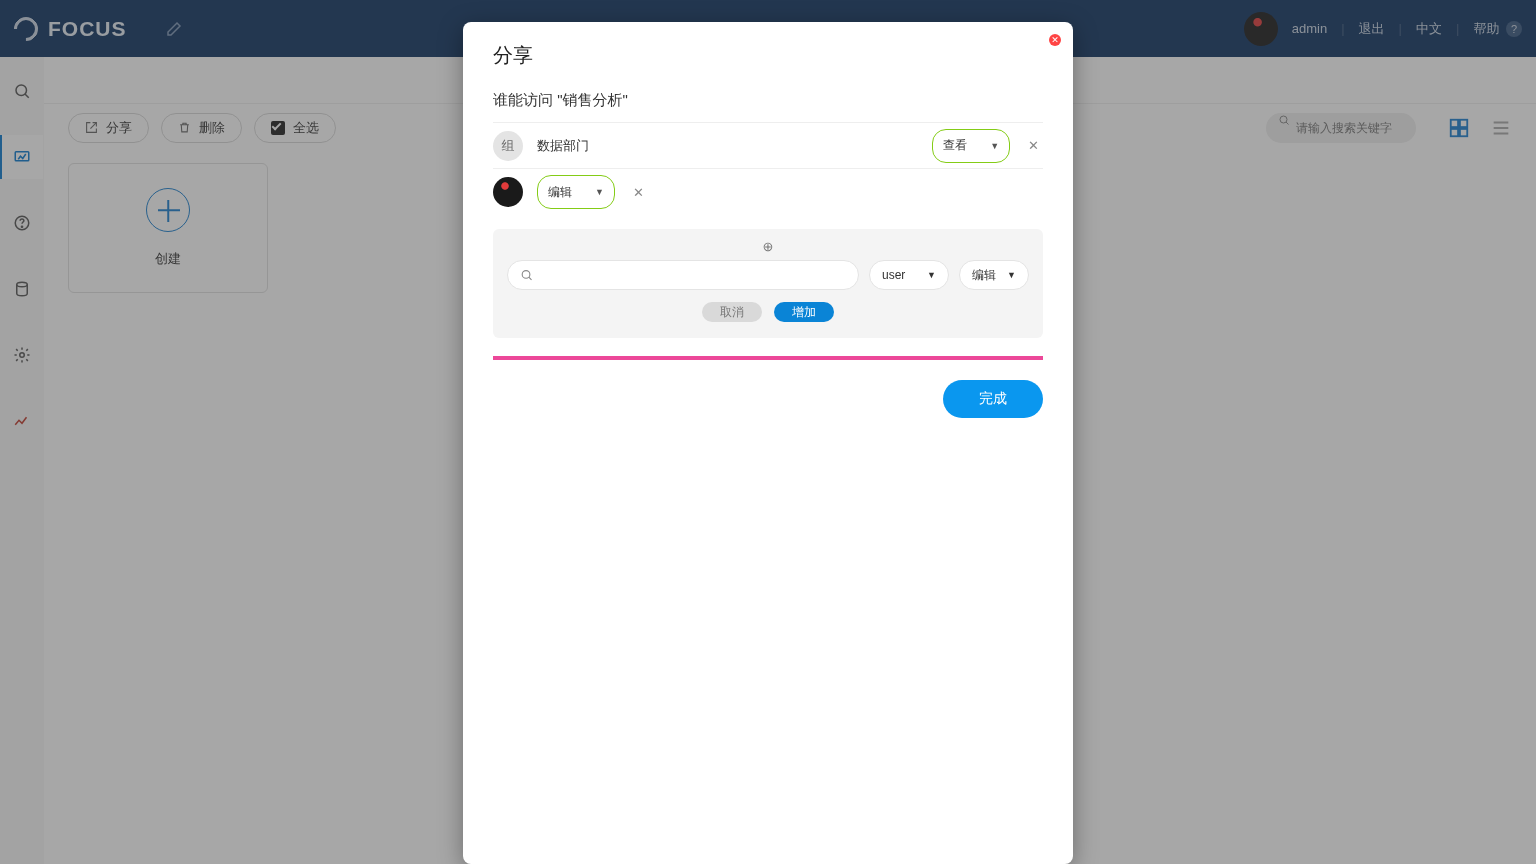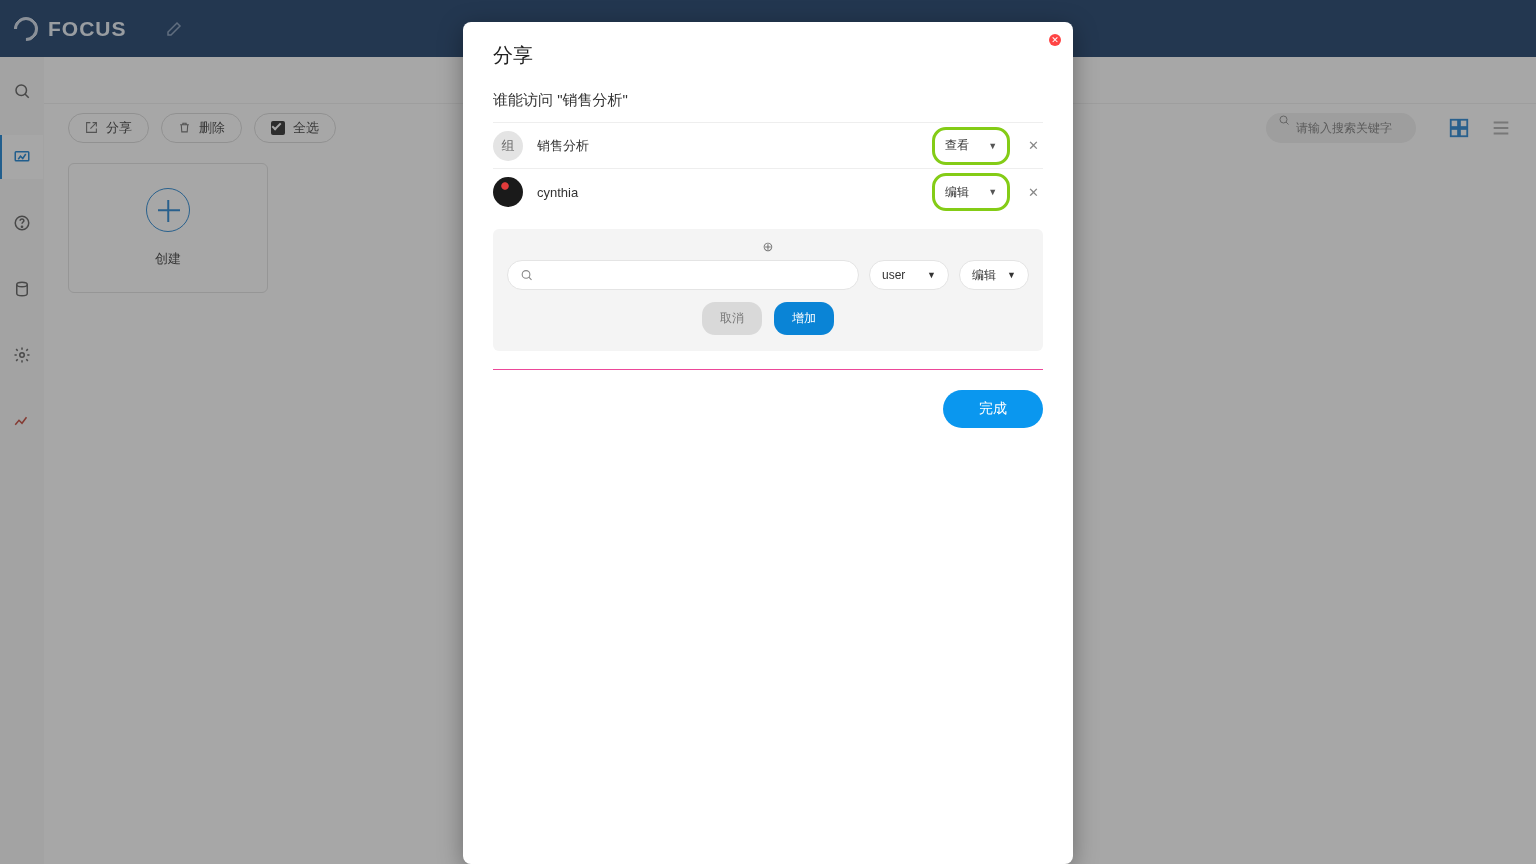--- a/index.html
+++ b/index.html
@@ -139,21 +139,21 @@
   .badge {
     width:30px;height:30px;border-radius:50%;
     display:flex;align-items:center;justify-content:center;
     background:#e4e4e4; color:#6b6b6b; font-size:13px;
   }
   .badge.user{
     background: radial-gradient(circle at 40% 30%, #e23b3b 12%, #1a1a1a 15%);
   }
   .share-name{ font-size:13px; color:#333; flex:1; }
   .perm-select{
-    width:78px; height:28px; border:3px solid #84cc16; border-radius:14px;
+    width:78px; height:28px; border:1px solid #84cc16; border-radius:14px;
     display:flex;align-items:center;justify-content:space-between;
     padding:16px 10px; font-size:12px; color:#333;
   }
   .perm-select .tri { font-size:9px; color:#555; }
   .row-x { font-size:13px; color:#888; padding:0 4px; cursor:pointer;}
 
   .add-panel {
     margin-top:14px; background:#f4f4f4; border-radius:6px; padding:10px 14px 16px;
   }
   .add-icon-row { text-align:center; color:#777; font-size:13px; margin-bottom:6px;}
@@ -165,28 +165,28 @@
   .add-search input{ border:none; outline:none; font-size:12px; width:100%; }
   .sel {
     height:30px; background:#fff; border:1px solid #e4e4e4; border-radius:15px;
     display:flex;align-items:center;justify-content:space-between;
     padding:0 12px; font-size:12px; color:#333;
   }
   .sel.wide{ width:80px;}
   .sel.narrow{ width:70px;}
   .btn-row{ display:flex; justify-content:center; gap:12px; margin-top:12px;}
   .btn {
-    height:33px; padding:0 18px; border-radius:13px; font-size:12px;
+    height:20px; padding:0 18px; border-radius:13px; font-size:12px;
     display:flex;align-items:center;
   }
   .btn.cancel{ background:#d9d9d9; color:#777; }
   .btn.add{ background:#0a84d6; color:#fff; }
 
   .modal-footer{
-    border-top:1px solid #ec4899; margin-top:18px; padding-top:20px;
+    border-top:4px solid #ec4899; margin-top:18px; padding-top:20px;
     display:flex; justify-content:flex-end;
   }
   .btn.done{
     height:38px; width:100px; border-radius:19px; background:#0a97ef; color:#fff;
     font-size:14px; display:flex;align-items:center;justify-content:center;
   }
 
   
   svg { display:block; }
 </style>
@@ -196,20 +196,33 @@
 <div class="topbar">
   <div class="logo">
     <div class="logo-ring"></div>
     <span class="logo-text">FOCUS</span>
   </div>
   <span class="edit-ic">
     <svg viewBox="0 0 24 24" width="18" height="18" fill="none" stroke="#7f97b7" stroke-width="2">
       <path d="M4 20h4L20 8l-4-4L4 16v4z"></path>
       </svg>
   </span>
+  <div class="right">
+    <div class="avatar"></div>
+    <span>admin</span>
+    <span class="sep">|</span>
+    <span>退出</span>
+    <span class="sep">|</span>
+    <span>中文</span>
+    <span class="sep">|</span>
+    <span>
+      <span>帮助</span>
+      <span class="help-badge">?</span>
+    </span>
+  </div>
 </div>
 
 <div class="rail">
   <div class="item">
     <svg width="18" height="18" viewBox="0 0 24 24" fill="none" stroke="#555" stroke-width="2">
         <circle cx="11" cy="11" r="7"></circle>
         <path d="M21 21l-5-5"></path>
       </svg>
   </div>
   <div class="item active">
@@ -305,30 +318,29 @@
 
 <div class="overlay">
   <div class="modal">
     <div class="close">✕</div>
     <h1>分享</h1>
     <div class="sub">谁能访问 "销售分析"</div>
 
     <div class="share-list">
       <div class="share-row">
         <div class="badge">组</div>
-        <div class="share-name">销售分析</div>
+        <div class="share-name">数据部门</div>
         <div class="perm-select">
           <span>查看</span>
           <span class="tri">▼</span>
         </div>
         <span class="row-x">✕</span>
       </div>
       <div class="share-row">
         <div class="badge user"></div>
-        <div class="share-name">cynthia</div>
         <div class="perm-select">
           <span>编辑</span>
           <span class="tri">▼</span>
         </div>
         <span class="row-x">✕</span>
       </div>
     </div>
 
     <div class="add-panel">
       <div class="add-icon-row">⊕</div>

